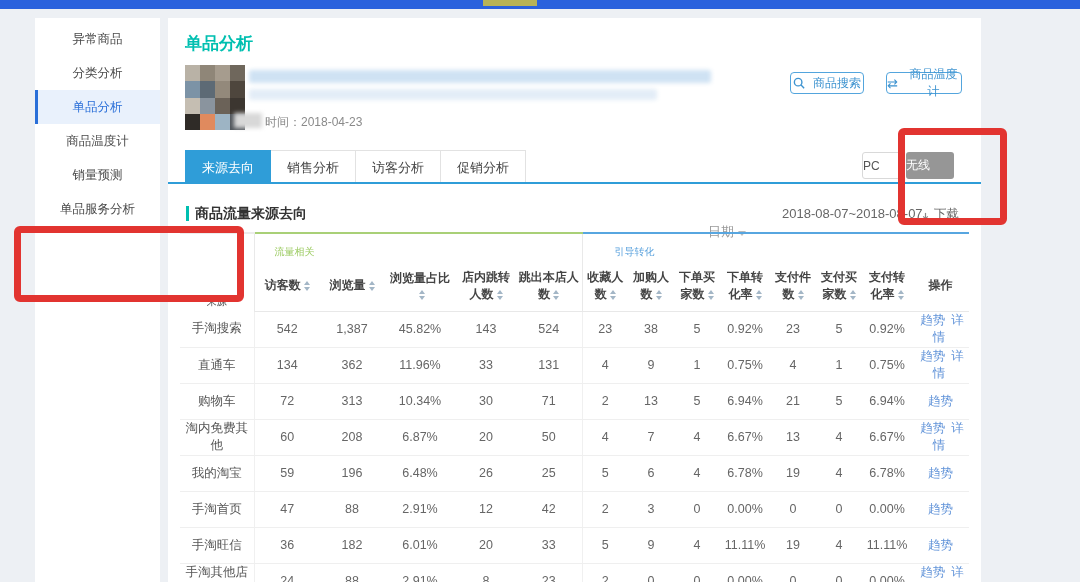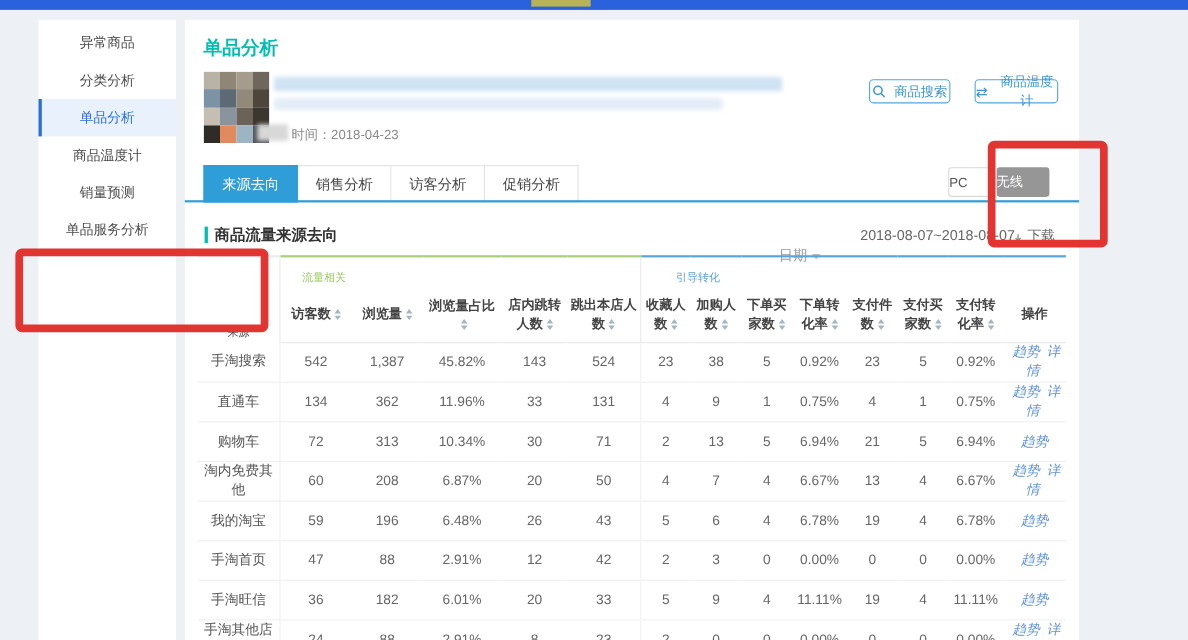--- a/index.html
+++ b/index.html
@@ -66,21 +66,21 @@
   th.src { color:#444; font-size:12.5px; border-top:2px solid #ececec; vertical-align:middle; border-right:1px solid #e9e9e9; }
   thead .colrow th { height:50px; font-size:12px; color:#444; font-weight:bold; vertical-align:middle; padding:0 2px; border-bottom:1px solid #e8e8e8; }
   thead .colrow th.gstart { border-left:1px solid #e9e9e9; }
   tbody td { height:36px; font-size:12.5px; color:#666; border-bottom:1px solid #efefef; }
   tbody td.srccell { color:#555; border-right:1px solid #f0f0f0; }
   tbody td.gstart { border-left:1px solid #f0f0f0; }
   .sort { display:inline-block; vertical-align:middle; margin-left:3px; cursor:pointer; }
   .sort i { display:block; width:0; height:0; border-left:3.5px solid transparent; border-right:3.5px solid transparent; }
   .sort .up { border-bottom:4px solid #a3b6c6; margin-bottom:2px; }
   .sort .dn { border-top:4px solid #a3b6c6; }
-  a.lnk { color:#5f92d8; text-decoration:none; margin:0 3px; cursor:pointer; font-size:12.5px;font-style:italic; }
+  a.lnk { color:#5f92d8; text-decoration:none; margin:0 3px; cursor:pointer; font-size:12.5px; }
 
   
   .anno { position:absolute; border:7px solid #e23430; border-radius:6px; z-index:50; pointer-events:none; }
   .anno.sidebar-box { left:14px; top:226px; width:230px; height:76px; }
   .anno.wireless-box { left:898px; top:128px; width:109px; height:97px; }
 </style>
 </head>
 <body>
 
 <div class="topbar">
@@ -269,21 +269,21 @@
           <td>4</td>
           <td>6.67%</td>
           <td><a class="lnk">趋势</a><a class="lnk">详情</a></td>
         </tr>
         <tr>
           <td class="srccell">我的淘宝</td>
           <td>59</td>
           <td>196</td>
           <td>6.48%</td>
           <td>26</td>
-          <td>43</td>
+          <td>25</td>
           <td class="gstart">5</td>
           <td>6</td>
           <td>4</td>
           <td>6.78%</td>
           <td>19</td>
           <td>4</td>
           <td>6.78%</td>
           <td><a class="lnk">趋势</a></td>
         </tr>
         <tr>

